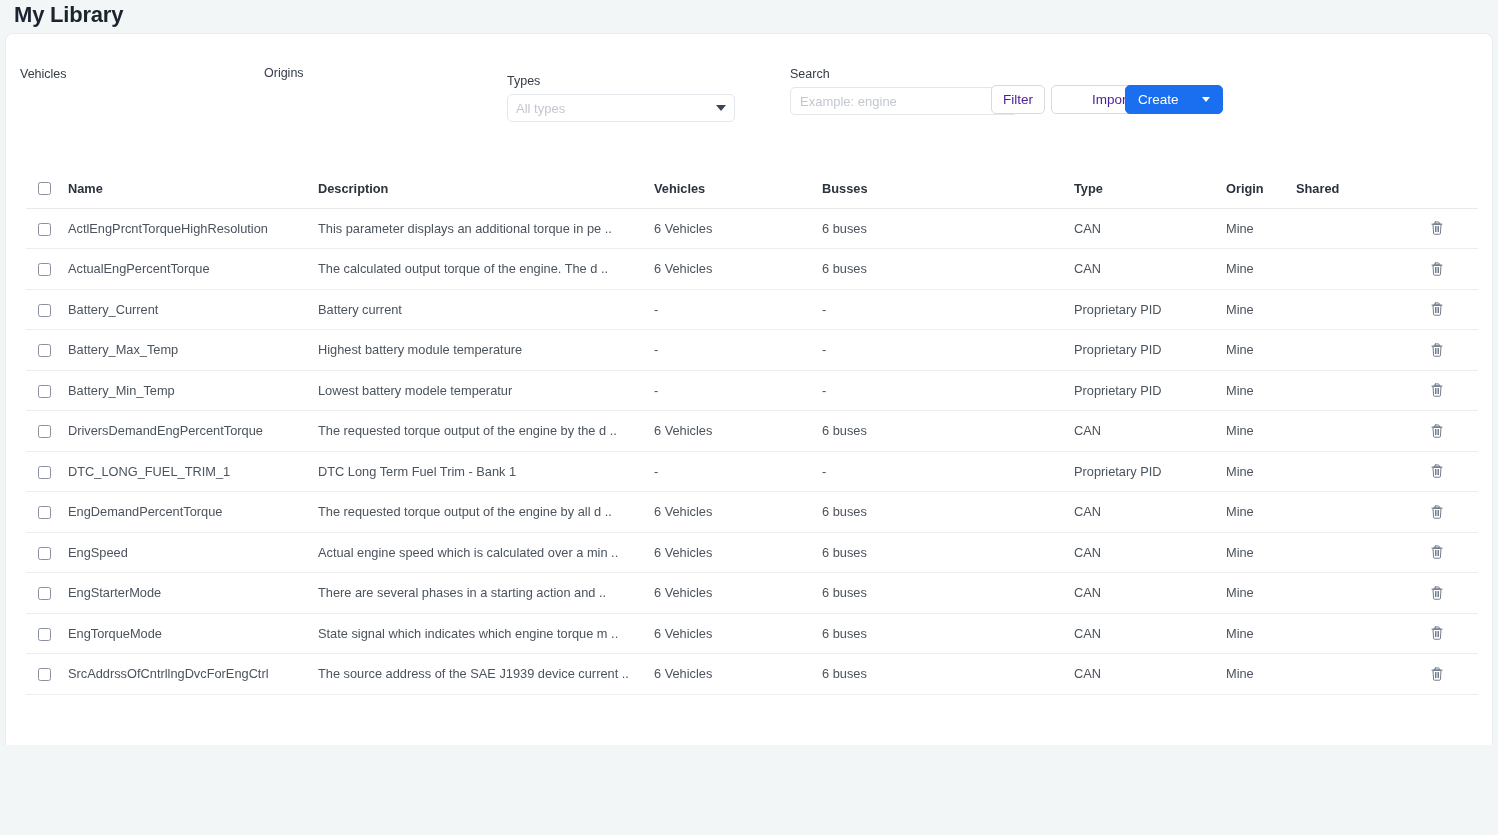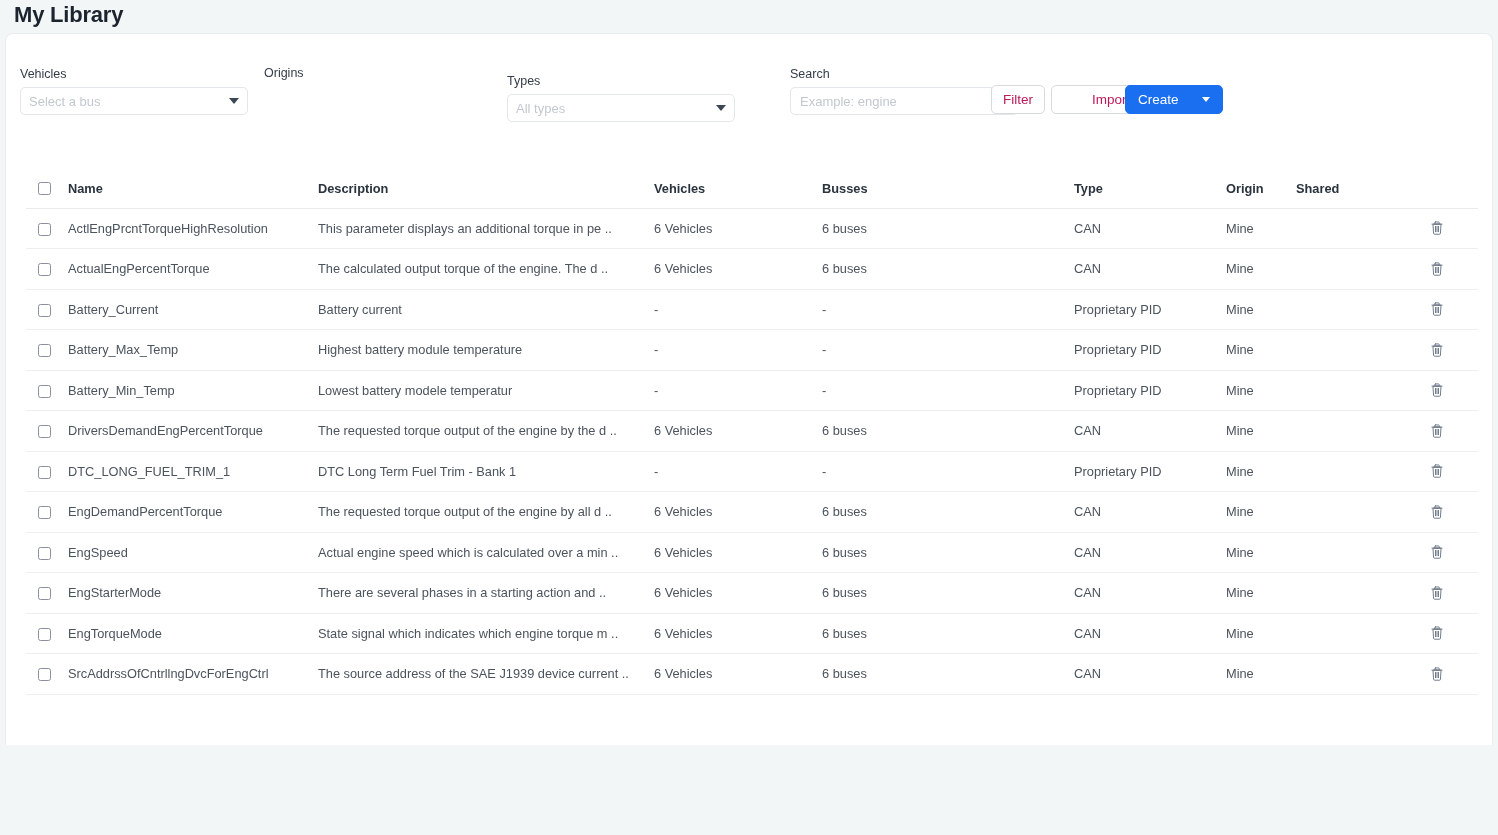--- a/index.html
+++ b/index.html
@@ -98,21 +98,21 @@
     outline: none;
   }
   .text-input::placeholder { color: #c3c8cf; }
 
   .btn {
     height: 29px;
     border: 1px solid #d7dbe0;
     border-radius: 5px;
     background: #fff;
     font-size: 13.5px;
-    color: #be185d;
+    color: #4c1d95;
     padding: 0 11px;
     font-family: "Liberation Sans", sans-serif;
     cursor: pointer;
     line-height: 27px;
     white-space: nowrap;
   }
   .btn-primary {
     background: #1a6ef0;
     border-color: #1a6ef0;
     color: #fff;
@@ -246,24 +246,20 @@
   <div class="page-header">
     <div class="page-title">My Library</div>
   </div>
 
   <div class="card">
 
     <div class="filter-bar">
 
       <div class="field" style="left:14px; top:33px; width:228px;">
         <span class="field-label">Vehicles</span>
-        <div class="select-box">
-          <span class="ph">Select a bus</span>
-          <span class="caret"></span>
-        </div>
       </div>
 
       <div class="field" style="left:258px; top:32px; width:228px;">
         <span class="field-label">Origins</span>
       </div>
 
       <div class="field" style="left:501px; top:40px; width:228px;">
         <span class="field-label">Types</span>
         <div class="select-box">
           <span class="ph">All types</span>

